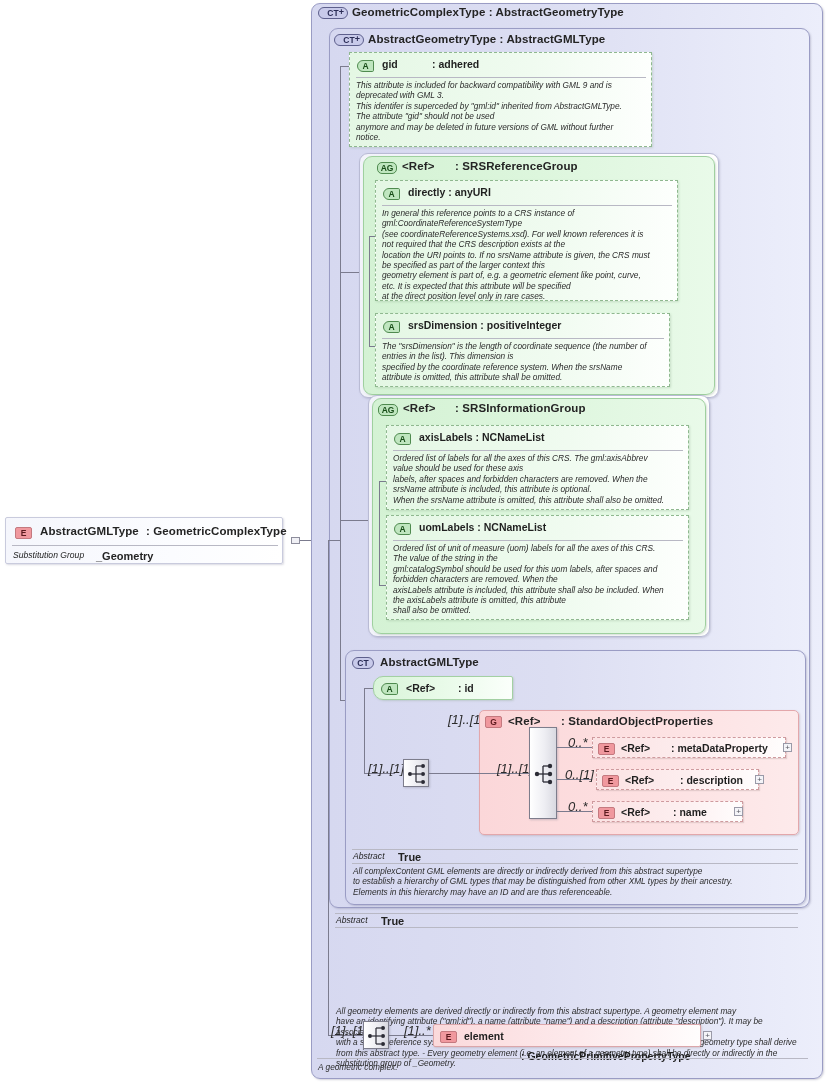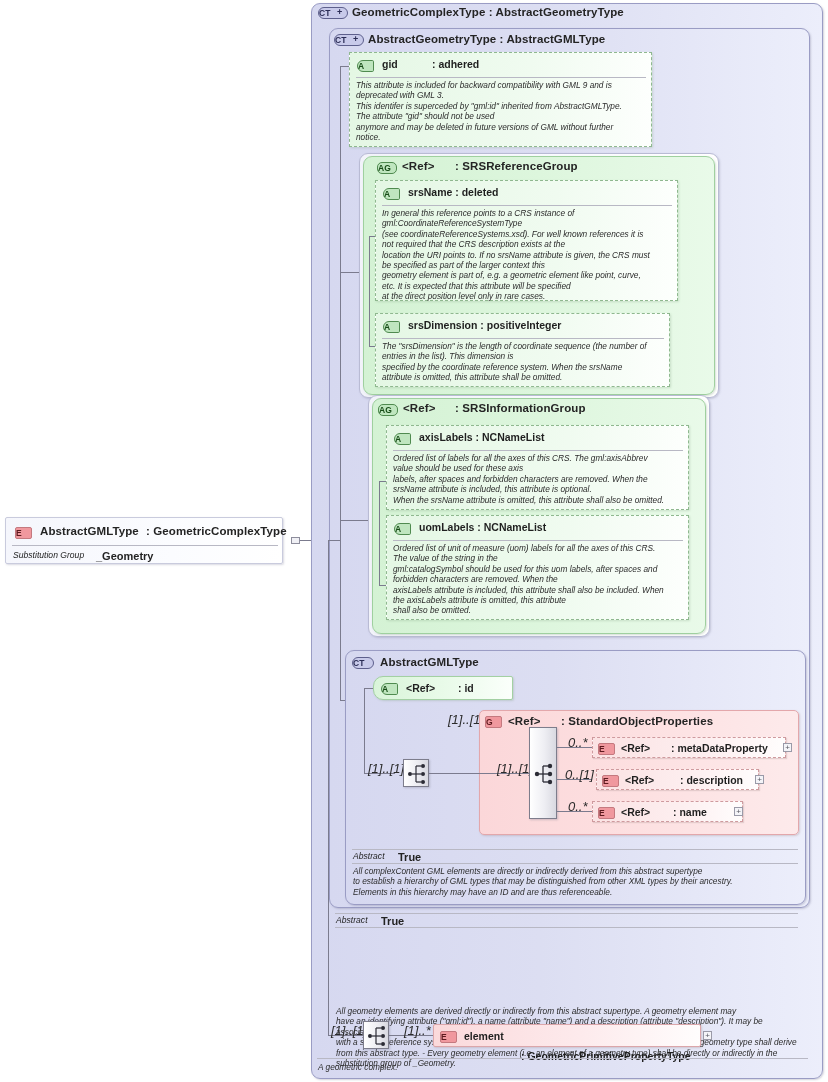--- a/index.html
+++ b/index.html
@@ -49,21 +49,21 @@
     font-size: 11.5px;
     font-weight: bold;
     color: #242424;
     white-space: nowrap;
     letter-spacing: .1px;
   }
 
   
   .badge {
     display: inline-block;
-    text-align: left;
+    text-align: center;
     font-size: 8.5px;
     font-weight: bold;
     line-height: 11px;
     height: 12px;
     box-sizing: border-box;
     vertical-align: middle;
   }
   .badge-ct {
     width: 30px;
     border: 1px solid #5d5f8c;
@@ -272,21 +272,21 @@
 <div class="abs ttl" style="left:455px; top:160px;">: SRSReferenceGroup</div>
 
 <div class="abs ln-v" style="left:369px; top:236px; height:110px;"></div>
 <div class="abs ln-h" style="left:369px; top:236px; width:6px;"></div>
 <div class="abs ln-h" style="left:369px; top:346px; width:6px;"></div>
 
 <div class="abs card-attr" style="left:375px; top:180px; width:303px; height:121px;">
   <div class="abs" style="left:7px; top:6px;">
     <span class="badge badge-a">A</span>
   </div>
-  <div class="abs card-hdr" style="left:32px; top:5px;">srsName : deleted</div>
+  <div class="abs card-hdr" style="left:32px; top:5px;">directly : anyURI</div>
   <div class="abs rule" style="left:6px; top:24px; width:290px;"></div>
   <div class="abs doc" style="left:6px; top:27px; width:297px;">In general this reference points to a CRS instance of
 gml:CoordinateReferenceSystemType
 (see coordinateReferenceSystems.xsd). For well known references it is
 not required that the CRS description exists at the
 location the URI points to. If no srsName attribute is given, the CRS must
 be specified as part of the larger context this
 geometry element is part of, e.g. a geometric element like point, curve,
 etc. It is expected that this attribute will be specified
 at the direct position level only in rare cases.</div>

